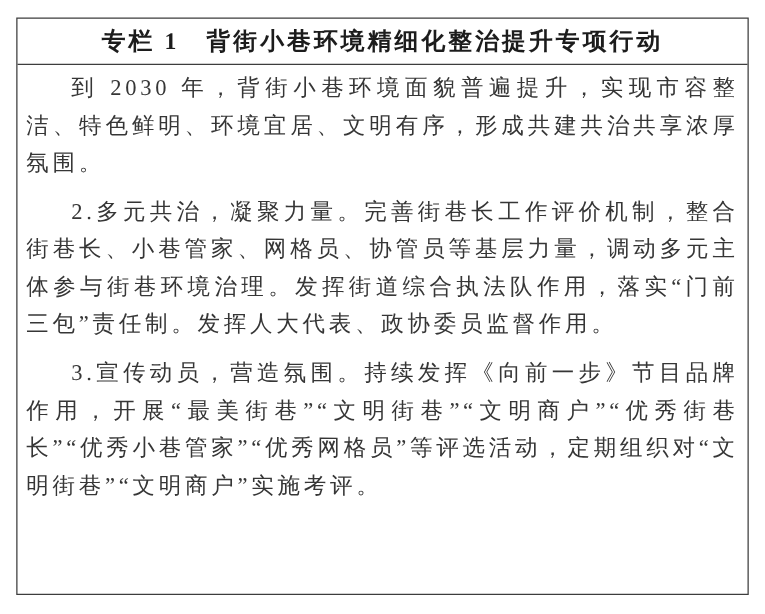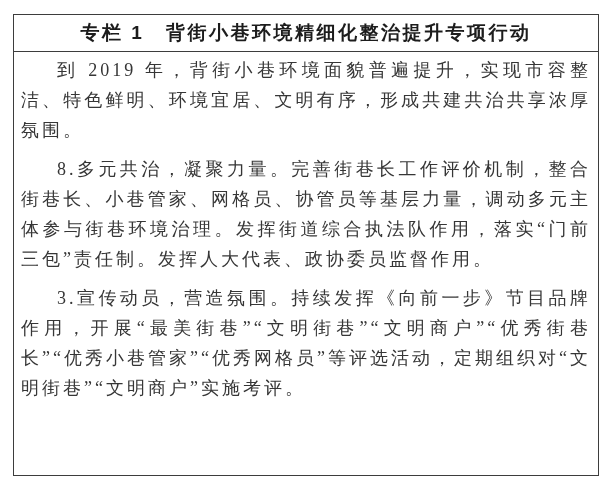--- a/index.html
+++ b/index.html
@@ -26,21 +26,21 @@
     border: 1.5px solid #3d3d3d;
     background: #ffffff;
   }
   .panel-title {
     box-sizing: border-box;
     height: 37px;
     border-bottom: 1.5px solid #3d3d3d;
     display: flex;
     align-items: center;
     justify-content: center;
-    font-family: Liberation Sans, sans-serif;
+    font-family: Liberation Serif, serif;
     font-weight: bold;
     font-size: 19px;
     letter-spacing: 2.5px;
     color: #1c1c1c;
     white-space: nowrap;
   }
   .panel-body {
     padding: 3px 7px 0 7px;
     font-family: "Liberation Serif", "DejaVu Serif", serif;
     font-size: 18px;
@@ -58,18 +58,18 @@
     margin-bottom: 0;
   }
 </style>
 </head>
 <body>
 
 <div class="page">
   <div class="panel">
     <div class="panel-title">专栏 1　背街小巷环境精细化整治提升专项行动</div>
     <div class="panel-body">
-      <p class="para">到 2019 年，背街小巷环境面貌普遍提升，实现市容整洁、特色鲜明、环境宜居、文明有序，形成共建共治共享浓厚氛围。</p>
-      <p class="para">8.多元共治，凝聚力量。完善街巷长工作评价机制，整合街巷长、小巷管家、网格员、协管员等基层力量，调动多元主体参与街巷环境治理。发挥街道综合执法队作用，落实“门前三包”责任制。发挥人大代表、政协委员监督作用。</p>
+      <p class="para">到 2030 年，背街小巷环境面貌普遍提升，实现市容整洁、特色鲜明、环境宜居、文明有序，形成共建共治共享浓厚氛围。</p>
+      <p class="para">2.多元共治，凝聚力量。完善街巷长工作评价机制，整合街巷长、小巷管家、网格员、协管员等基层力量，调动多元主体参与街巷环境治理。发挥街道综合执法队作用，落实“门前三包”责任制。发挥人大代表、政协委员监督作用。</p>
       <p class="para">3.宣传动员，营造氛围。持续发挥《向前一步》节目品牌作用，开展“最美街巷”“文明街巷”“文明商户”“优秀街巷长”“优秀小巷管家”“优秀网格员”等评选活动，定期组织对“文明街巷”“文明商户”实施考评。</p>
     </div>
   </div>
 </div>
 
 </body></html>

